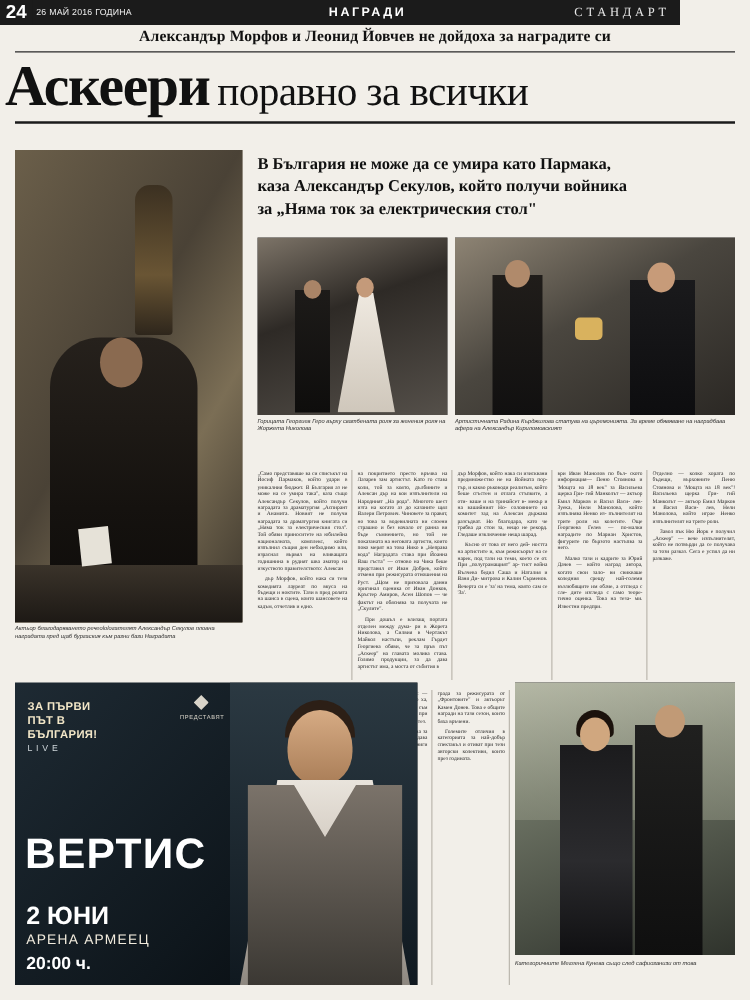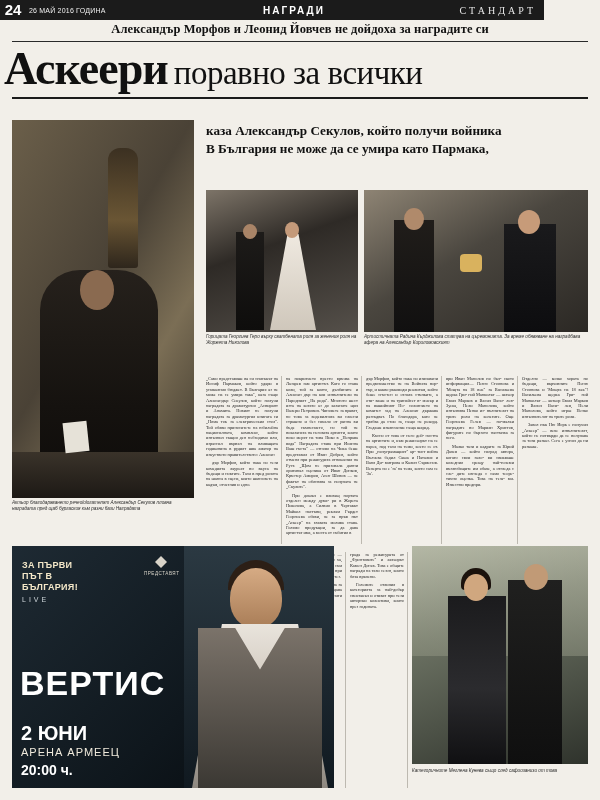--- a/index.html
+++ b/index.html
@@ -482,22 +482,23 @@
     <div class="bg-a"></div>
     <div class="statue"></div>
     <div class="figure"></div>
     <div class="head"></div>
     <div class="podium"></div>
     <div class="paper"></div>
   </div>
   <div class="hero-caption smallcap">Актьор благодаряването речеololoгателят Александър Секулов пловна наградата пред щаб бургаския към разни бази Наградата</div>
 
   <div class="deck">
+    <span class="ln">В България не може да се умира като Пармака,</span>
     <span class="ln">каза Александър Секулов, който получи войника</span>
-    <span class="ln">В България не може да се умира като Пармака,</span>
+    <span class="ln">за „Няма ток за електрическия стол"</span>
   </div>
 
   <div class="ph-small ph-wedding">
     <div class="bg"></div>
     <div class="man"></div>
     <div class="man-head"></div>
     <div class="dress"></div>
     <div class="w-head"></div>
   </div>
   <div class="cap-wedding smallcap">Горицата Георгиев Геро върху сватбената роля за женения роля на Жоржета Николова</div>

